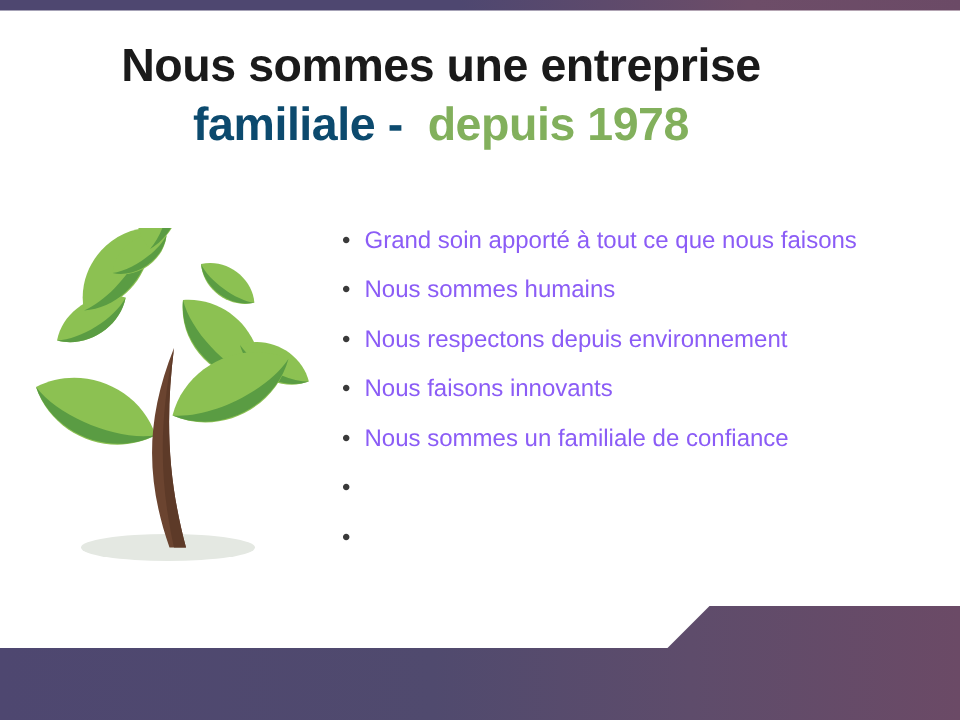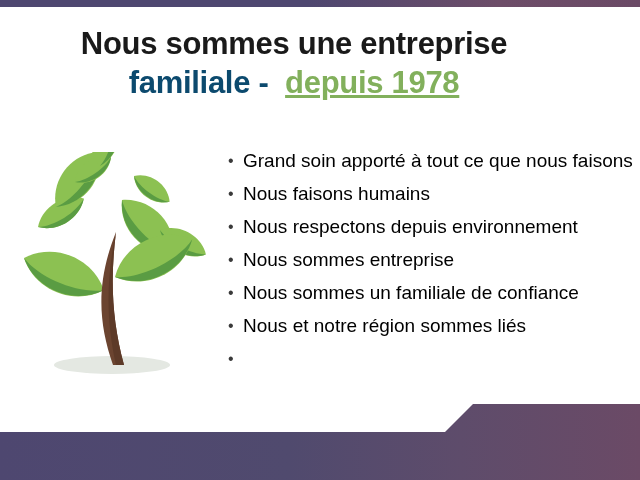--- a/index.html
+++ b/index.html
@@ -44,21 +44,20 @@
     color: #1a1a1a;
     letter-spacing: -0.3px;
     white-space: nowrap;
   }
   .title-line2 {
     margin-top: 2px;
   }
   .title-accent {
     color: #82b05c;
     font-weight: bold;
-    text-decoration: underline;
   }
   .title-dash {
     color: #0c4a6e;
   }
 
   
   .tree-wrap {
     position: absolute;
     left: 12px;
     top: 152px;
@@ -81,23 +80,23 @@
   }
   .bullet-dot {
     width: 15px;
     flex: 0 0 15px;
     font-size: 16px;
     line-height: 21px;
     color: #3a3a3a;
     text-align: left;
   }
   .bullet-text {
-    font-size: 19px;
+    font-size: 16px;
     line-height: 21px;
-    color: #000000;
+    color: #8b5cf6;
     white-space: nowrap;
   }
 
   
   .footer {
     position: absolute;
     left: 0;
     top: 400px;
     width: 640px;
     height: 80px;
@@ -179,37 +178,36 @@
     </svg>
   </div>
 
   <div class="bullets">
     <div class="bullet-row">
       <span class="bullet-dot">•</span>
       <span class="bullet-text">Grand soin apporté à tout ce que nous faisons</span>
     </div>
     <div class="bullet-row">
       <span class="bullet-dot">•</span>
-      <span class="bullet-text">Nous faisons humains</span>
+      <span class="bullet-text">Nous sommes humains</span>
     </div>
     <div class="bullet-row">
       <span class="bullet-dot">•</span>
       <span class="bullet-text">Nous respectons depuis environnement</span>
     </div>
     <div class="bullet-row">
       <span class="bullet-dot">•</span>
-      <span class="bullet-text">Nous sommes entreprise</span>
+      <span class="bullet-text">Nous faisons innovants</span>
     </div>
     <div class="bullet-row">
       <span class="bullet-dot">•</span>
       <span class="bullet-text">Nous sommes un familiale de confiance</span>
     </div>
     <div class="bullet-row">
       <span class="bullet-dot">•</span>
-      <span class="bullet-text">Nous et notre région sommes liés</span>
     </div>
     <div class="bullet-row">
       <span class="bullet-dot">•</span>
     </div>
   </div>
 
   <div class="footer">
     <svg class="footer-shape" width="640" height="80" viewBox="0 0 640 80" xmlns="http://www.w3.org/2000/svg">
       <defs>
         <linearGradient id="footGrad" x1="0" y1="0" x2="1" y2="0">

